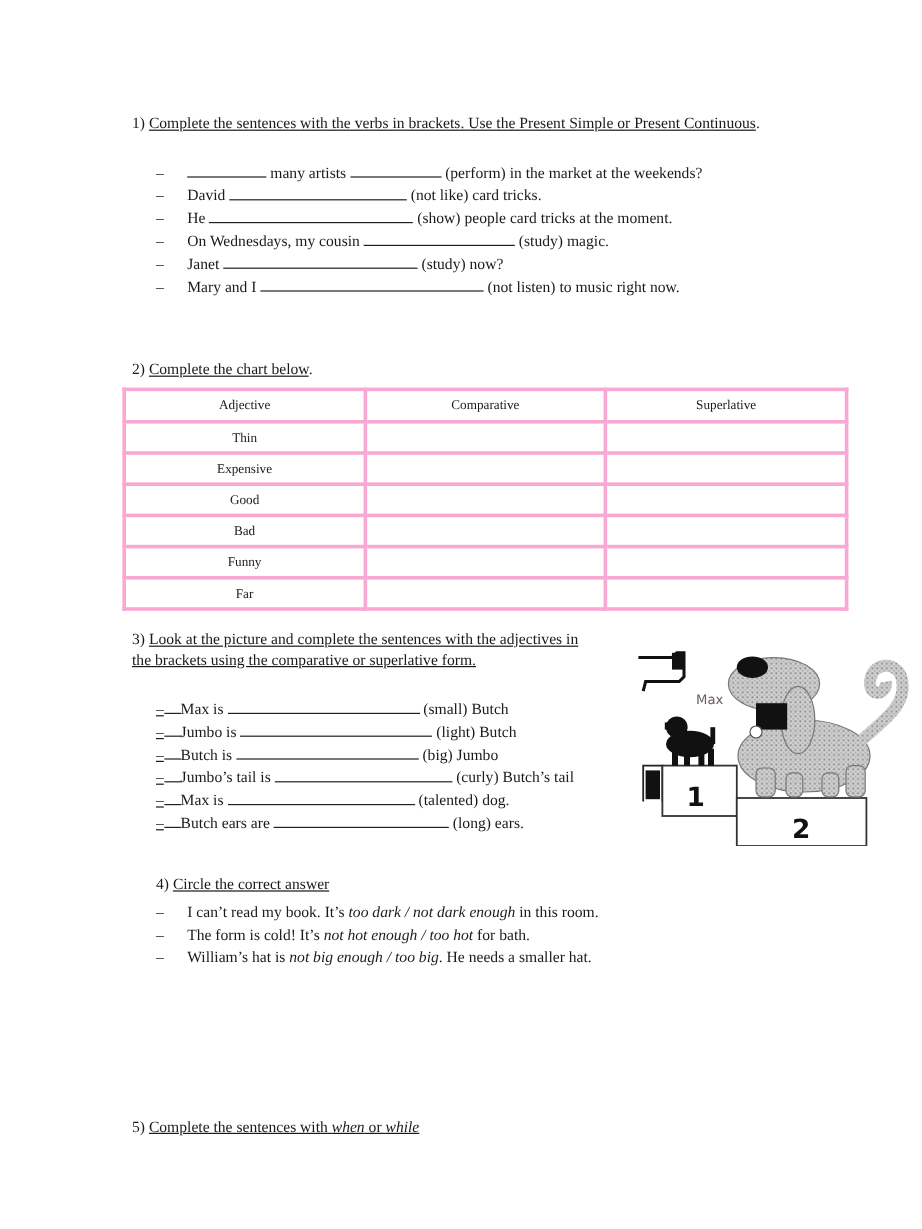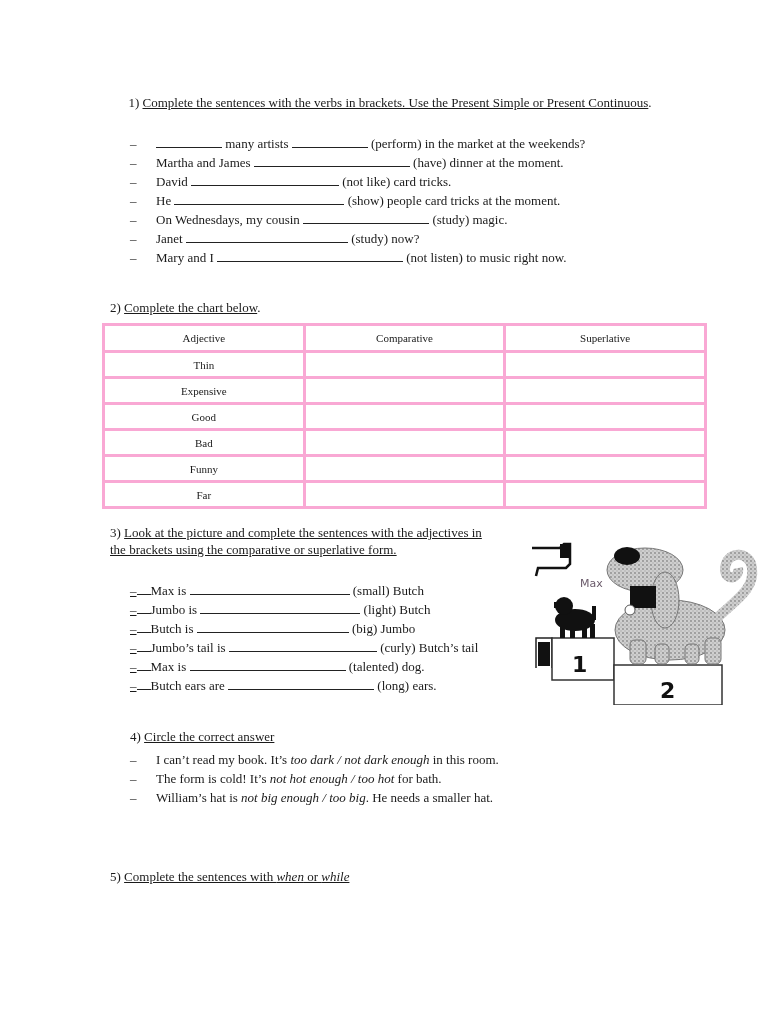--- a/index.html
+++ b/index.html
@@ -18,27 +18,26 @@
                 width: 33.33%; padding: 0; }
   table.chart tr.hdr th { height: 24px; }
   table.chart tr td { height: 23px; }
   .u-dash { text-decoration: underline; }
   .pic { left: 530px; top: 540px; width: 235px; height: 165px; }
   i { font-style: italic; }
 </style>
 </head>
 <body>
 
-<div class="abs heading" style="top:94px;text-align:center;">
+<div class="abs heading" style="top:94px;">
   <span>1)</span>
   <span class="u">Complete the sentences with the verbs in brackets. Use the Present Simple or Present Continuous</span><span>.</span>
 </div>
 <ul class="abs list" style="top:134px;" id="s1list">
     <li><span class="dash">–</span><span></span><span class="blank" style="width: 66px;"></span><span> many artists </span><span class="blank" style="width: 76px;"></span><span> (perform) in the market at the weekends?</span></li>
-    <li><span class="dash">–</span><span>Martha and James </span><span class="blank" style="width: 156px;"></span><span> (have) dinner at the moment.</span></li>
     <li><span class="dash">–</span><span>David </span><span class="blank" style="width: 148px;"></span><span> (not like) card tricks.</span></li>
     <li><span class="dash">–</span><span>He </span><span class="blank" style="width: 170px;"></span><span> (show) people card tricks at the moment.</span></li>
     <li><span class="dash">–</span><span>On Wednesdays, my cousin </span><span class="blank" style="width: 126px;"></span><span> (study) magic.</span></li>
     <li><span class="dash">–</span><span>Janet </span><span class="blank" style="width: 162px;"></span><span> (study) now?</span></li>
     <li><span class="dash">–</span><span>Mary and I </span><span class="blank" style="width: 186px;"></span><span> (not listen) to music right now.</span></li>
   </ul>
 
 <div class="abs heading" style="top:299px;">
   <span>2)</span>
   <span class="u">Complete the chart below</span><span>.</span>
@@ -151,16 +150,16 @@
 <div class="abs heading" style="top:728px;margin-left:20px;">
   <span>4)</span>
   <span class="u">Circle the correct answer</span>
 </div>
 <ul class="abs list" style="top:750px;" id="s4list">
     <li><span class="dash">–</span><span>I can’t read my book. It’s </span><i>too dark / not dark enough</i><span> in this room.</span></li>
     <li><span class="dash">–</span><span>The form is cold! It’s </span><i>not hot enough / too hot</i><span> for bath.</span></li>
     <li><span class="dash">–</span><span>William’s hat is </span><i>not big enough / too big</i><span>. He needs a smaller hat.</span></li>
   </ul>
 
-<div class="abs heading" style="top:868px;">
+<div class="abs heading" style="top:930px;">
   <span>5)</span>
   <span class="u"><span>Complete the sentences with </span><i>when</i><span> or </span><i>while</i></span>
 </div>
 
 </body></html>

